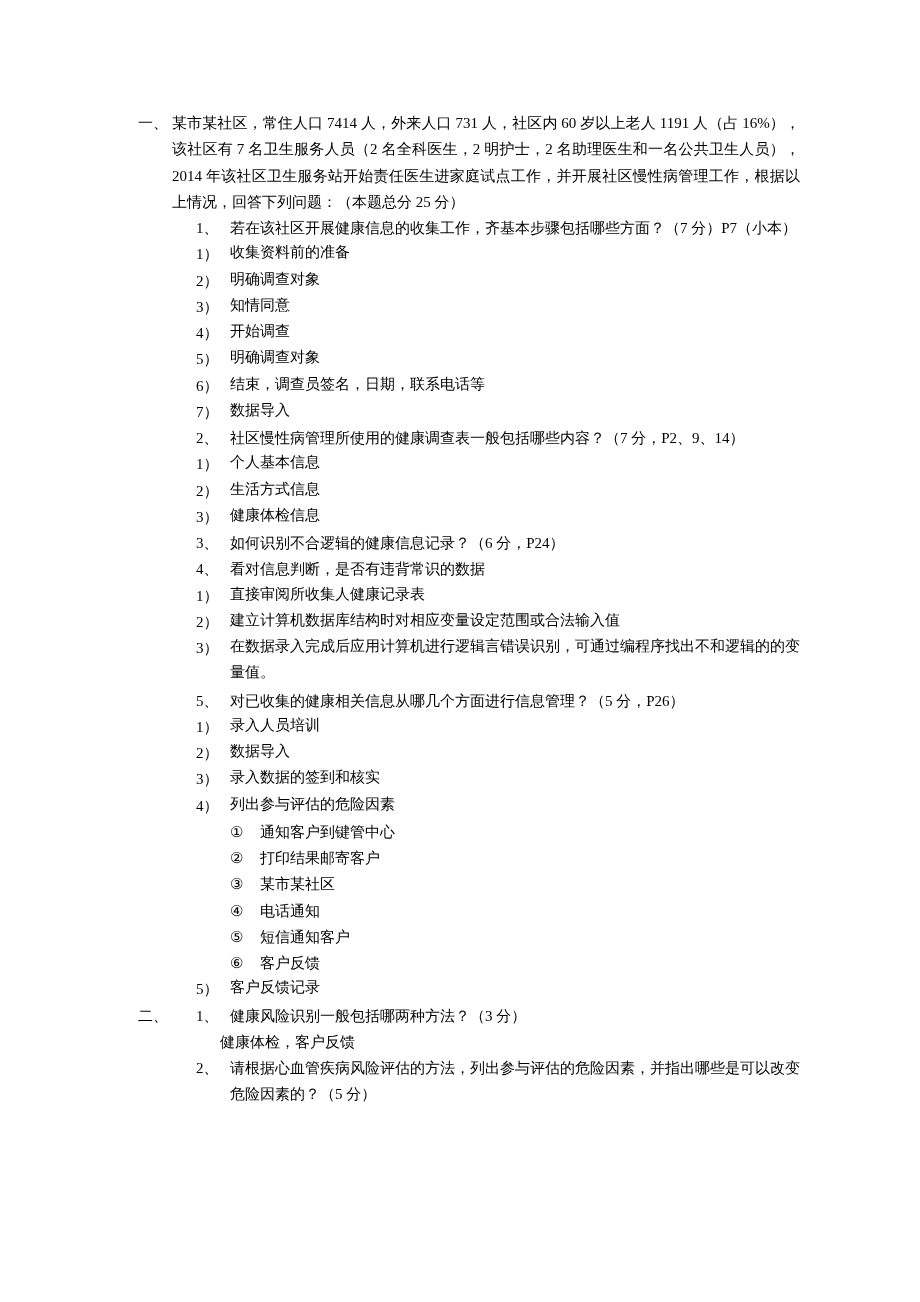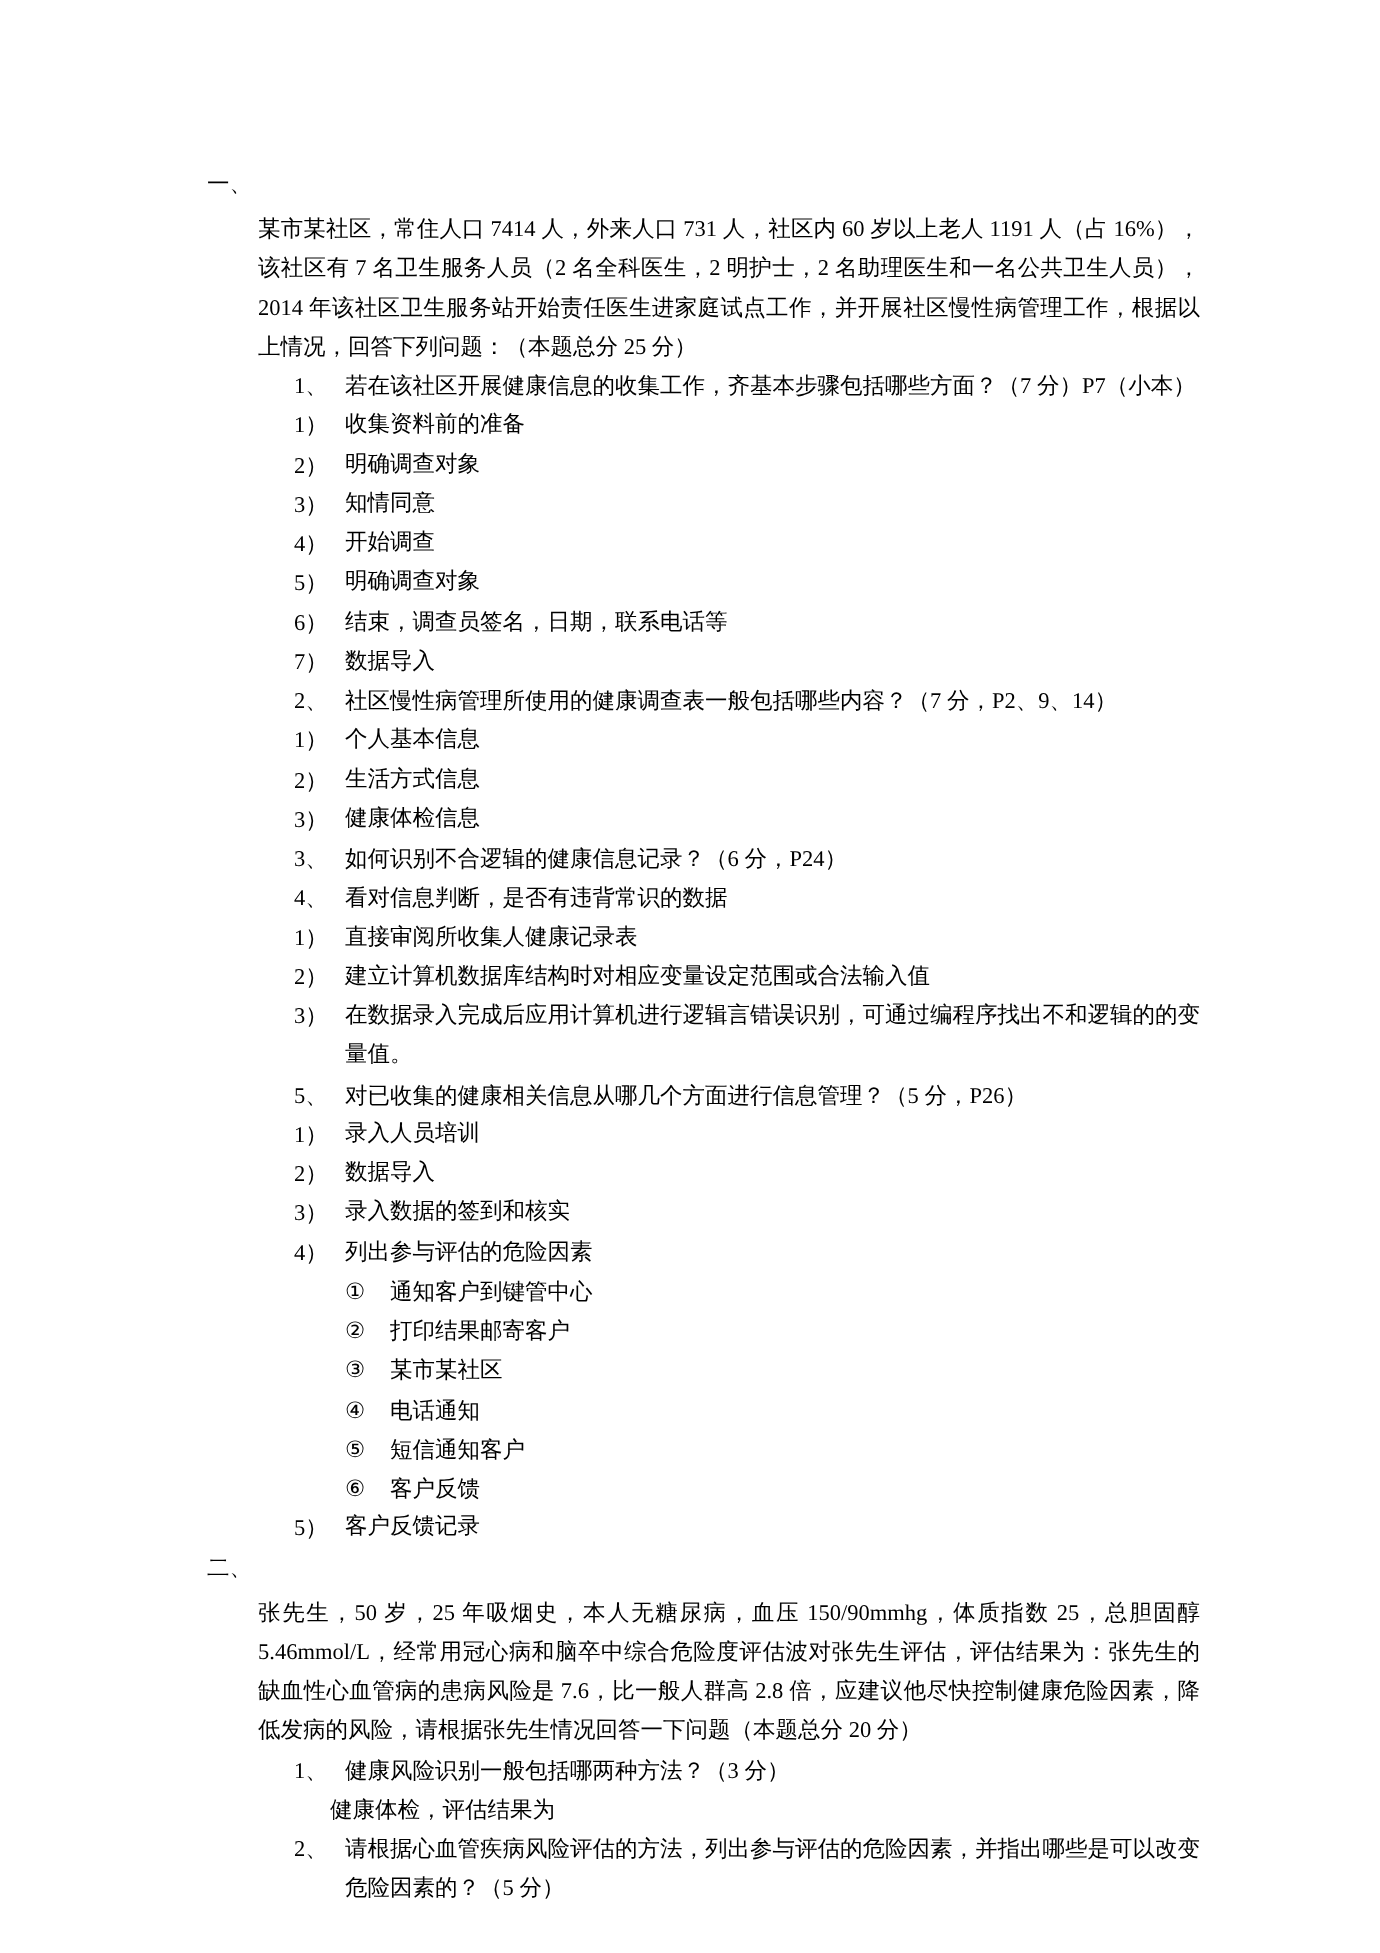--- a/index.html
+++ b/index.html
@@ -19,21 +19,20 @@
     display: flex;
     align-items: flex-start;
   }
   .sec-marker {
     flex: 0 0 48px;
     text-align: right;
     padding-right: 4px;
   }
   .sec-body {
     flex: 1;
-    margin-top: 30px;
   }
   .intro {
     text-align: justify;
   }
   .q-row {
     display: flex;
     align-items: flex-start;
     padding-left: 24px;
   }
   .q-row .marker {
@@ -193,25 +192,24 @@
         </div>
         <div class="a-row">
           <div class="marker">5）</div>
           <div class="text">客户反馈记录</div>
         </div>
       </div>
     </div>
     <div class="sec-row">
       <div class="sec-marker">二、</div>
       <div class="sec-body">
-        <div class="intro">张先生，50 岁，25 年吸烟史，本人无糖尿病，血压 150/90mmhg，体质指数 25，总胆固醇 5.46mmol/L，经常用冠心病和脑卒中综合危险度评估波对张先生评估，评估结果为：张先生的缺血性心血管病的患病风险是 7.6，比一般人群高 2.8 倍，应建议他尽快控制健康危险因素，降低发病的风险，请根据张先生情况回答一下问题（本题总分 20 分）</div>
         <div class="q-row">
           <div class="marker">1、</div>
           <div class="text">健康风险识别一般包括哪两种方法？（3 分）</div>
         </div>
-        <div class="plain-row">健康体检，评估结果为</div>
+        <div class="plain-row">健康体检，客户反馈</div>
         <div class="q-row">
           <div class="marker">2、</div>
           <div class="text">请根据心血管疾病风险评估的方法，列出参与评估的危险因素，并指出哪些是可以改变危险因素的？（5 分）</div>
         </div>
       </div>
     </div>
   </div>
 
 </body></html>

